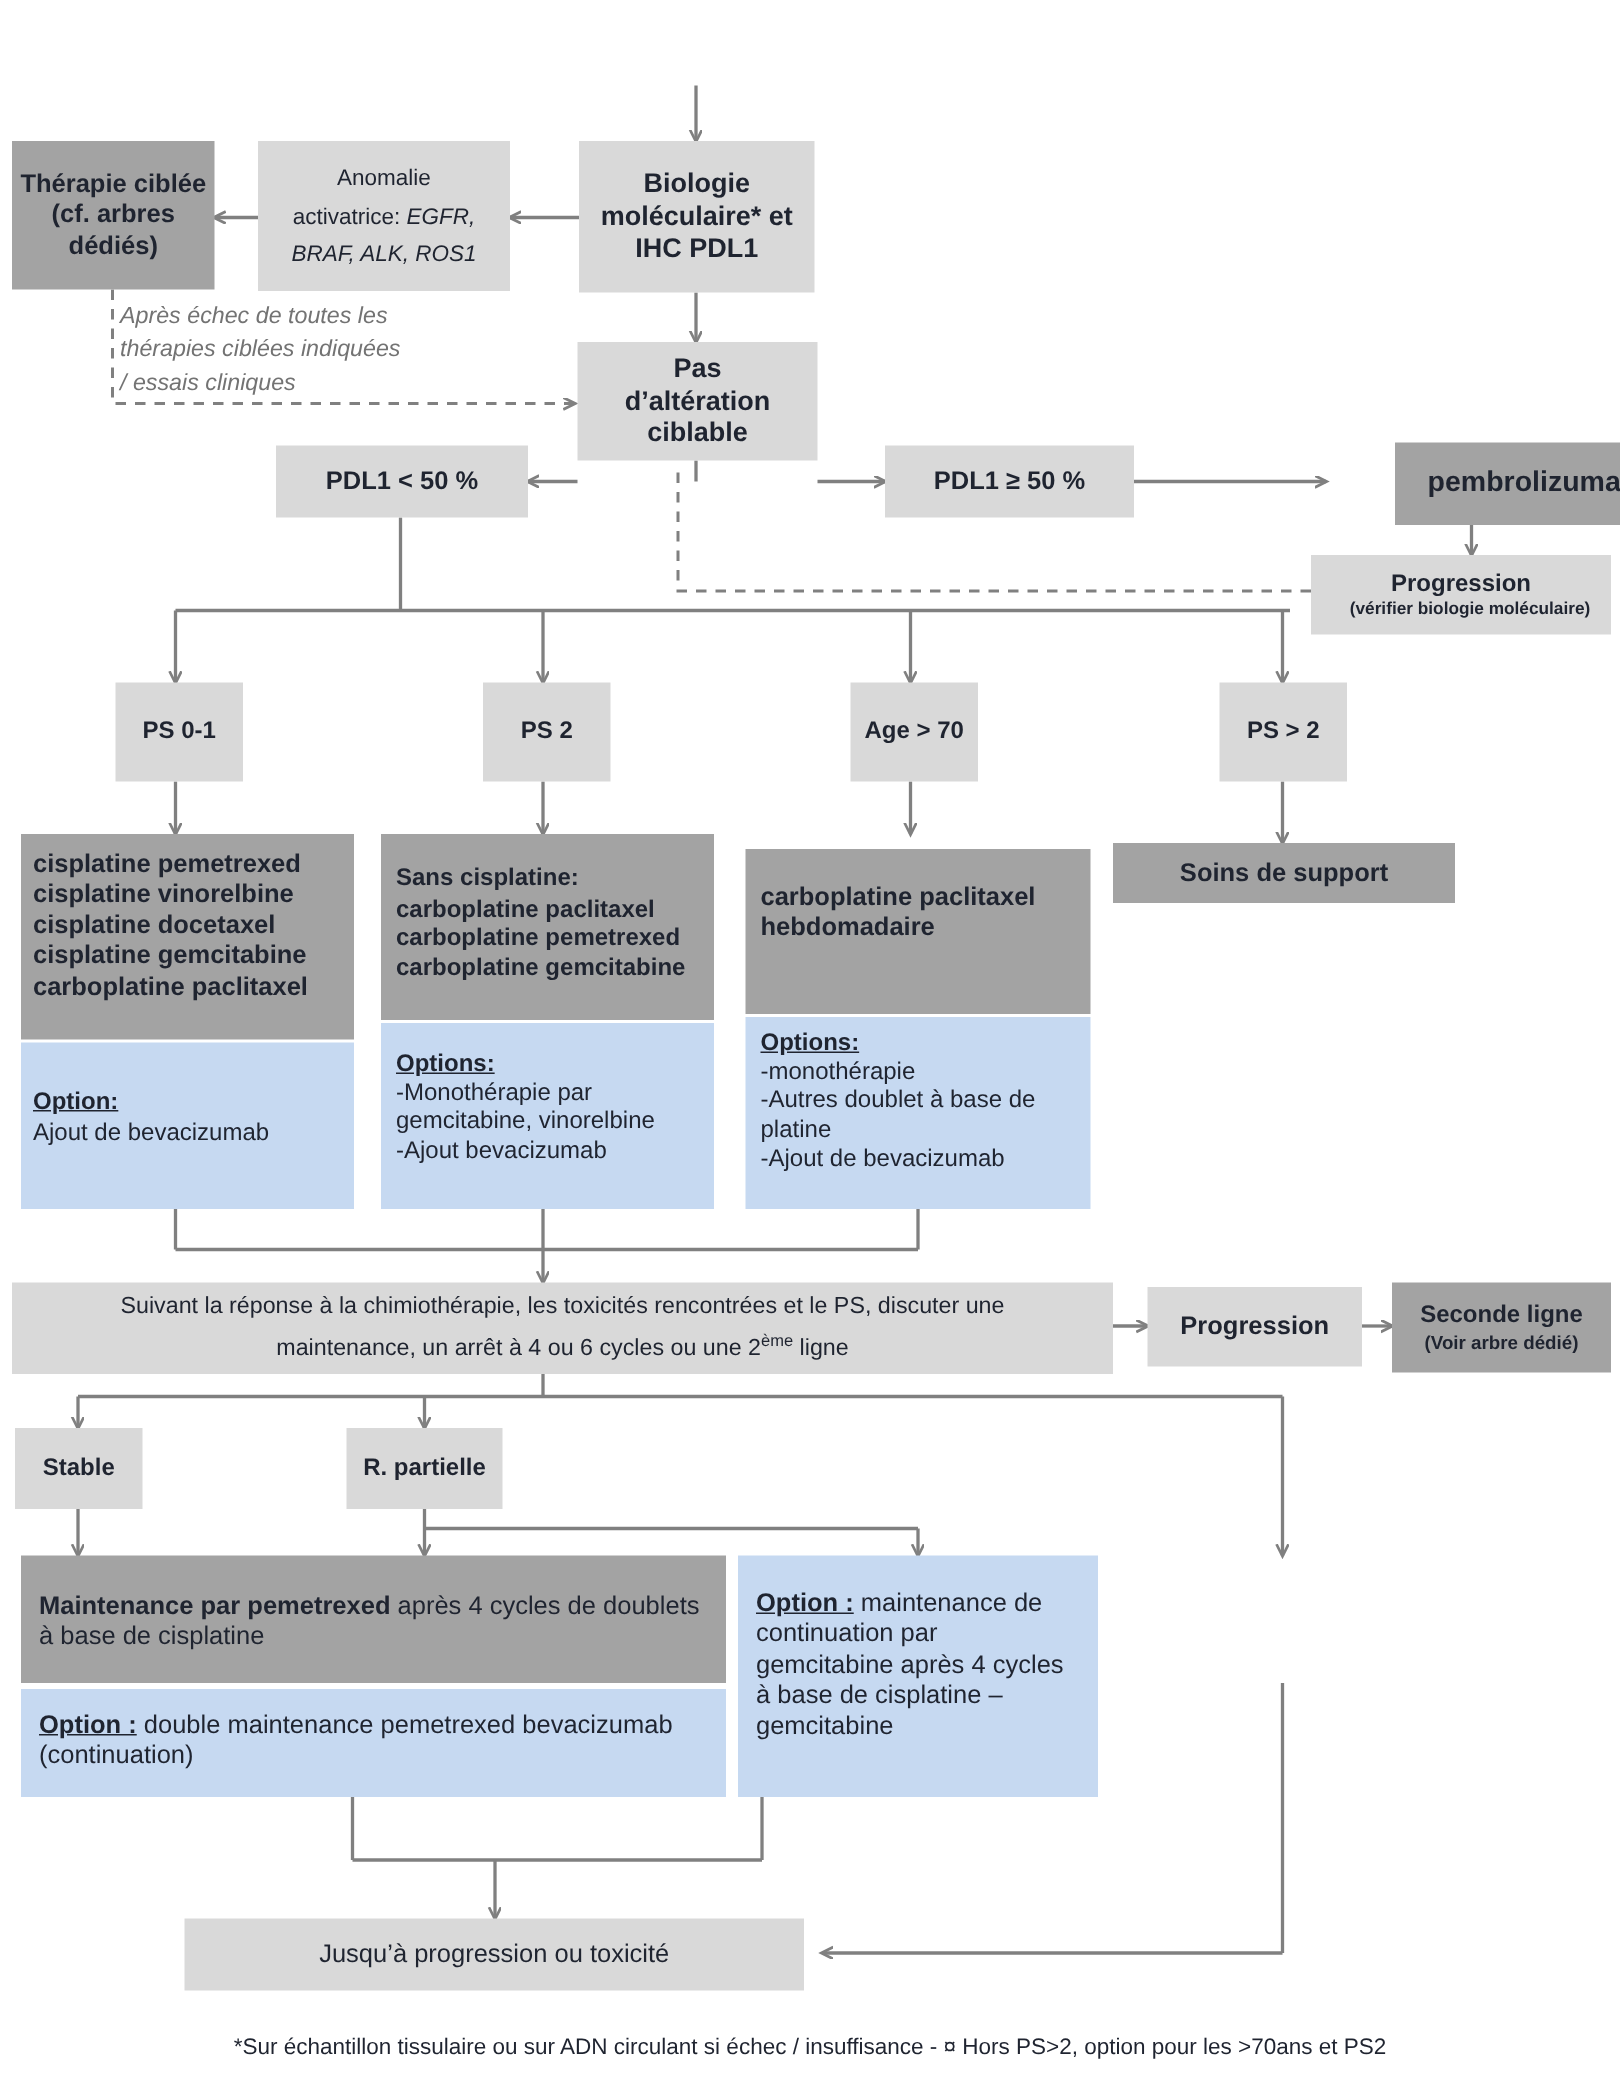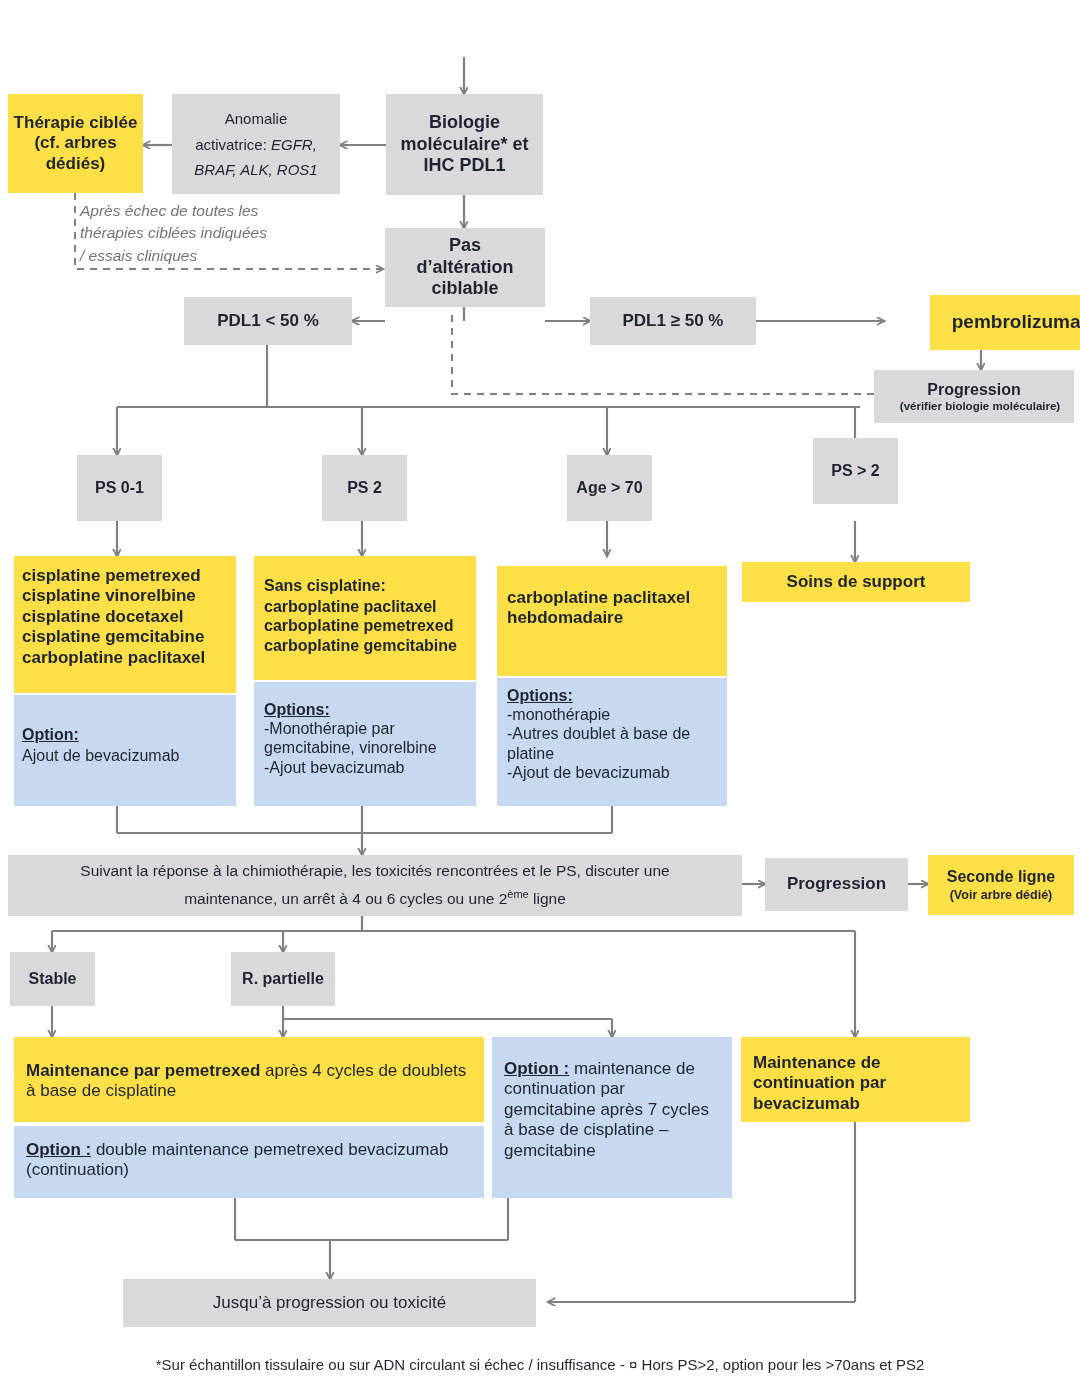--- a/index.html
+++ b/index.html
@@ -15,21 +15,21 @@
     background:#ffffff;
   }
   .box{
     position:absolute;
     box-sizing:border-box;
     display:flex;
     color:#1f2430;
     line-height:1.2;
   }
   .gray{background:#d9d9d9;}
-  .blue{background:#fde047;}
+  .blue{background:#a3a3a3;}
   .lightblue{background:#c6d9f1;}
   .ctr{align-items:center;justify-content:center;text-align:center;}
   .lft{align-items:flex-start;justify-content:flex-start;text-align:left;}
   .bold{font-weight:bold;}
   .title-box{
     position:absolute;
     border:2px solid #8db3e2;
     background:#ffffff;
     display:flex;align-items:center;justify-content:center;
     font-weight:bold;
@@ -172,21 +172,21 @@
   </div>
 
   <div class="box gray ctr stack" style="left:874px;top:370px;width:200px;height:53px;padding:3px;">
     <div class="bold" style="font-size:16px;">Progression</div>
     <div class="bold" style="font-size:11.5px;margin-top:1px;margin-left:12px;">(vérifier biologie moléculaire)</div>
   </div>
 
   <div class="box gray ctr bold" style="left:77px;top:455px;width:85px;height:66px;font-size:16px;">PS 0-1</div>
   <div class="box gray ctr bold" style="left:322px;top:455px;width:85px;height:66px;font-size:16px;">PS 2</div>
   <div class="box gray ctr bold" style="left:567px;top:455px;width:85px;height:66px;font-size:16px;padding:4px;">Age &gt; 70</div>
-  <div class="box gray ctr bold" style="left:813px;top:438px;width:85px;height:66px;font-size:16px;text-align:right;">PS &gt; 2</div>
+  <div class="box gray ctr bold" style="left:813px;top:455px;width:85px;height:66px;font-size:16px;text-align:right;">PS &gt; 2</div>
 
   <div class="box blue lft stack bold" style="left:14px;top:556px;width:222px;height:137px;font-size:17px;padding:10px 8px;">
     <div>cisplatine pemetrexed</div>
     <div>cisplatine vinorelbine</div>
     <div>cisplatine docetaxel</div>
     <div>cisplatine gemcitabine</div>
     <div>carboplatine paclitaxel</div>
   </div>
   <div class="box lightblue lft stack" style="left:14px;top:695px;width:222px;height:111px;font-size:16px;padding:30px 8px 8px 8px;">
     <div class="bold" style="text-decoration:underline;">Option:</div>
@@ -243,23 +243,22 @@
     </div>
   </div>
   <div class="box lightblue lft" style="left:14px;top:1126px;width:470px;height:72px;font-size:17px;padding:14px 12px;">
     <div>
       <span class="bold" style="text-decoration:underline;">Option :</span><span> double maintenance pemetrexed bevacizumab (continuation)</span>
     </div>
   </div>
 
   <div class="box lightblue lft" style="left:492px;top:1037px;width:240px;height:161px;font-size:17px;padding:22px 12px 8px 12px;">
     <div>
-      <span class="bold" style="text-decoration:underline;">Option :</span><span> maintenance de continuation par gemcitabine après 7 cycles à base de cisplatine –gemcitabine</span>
-    </div>
-  </div>
-
-  <div class="box blue lft bold" style="left:741px;top:1037px;width:229px;height:85px;font-size:17px;padding:16px 12px;">Maintenance de continuation par bevacizumab</div>
+      <span class="bold" style="text-decoration:underline;">Option :</span><span> maintenance de continuation par gemcitabine après 4 cycles à base de cisplatine –gemcitabine</span>
+    </div>
+  </div>
+
 
   <div class="box gray ctr" style="left:123px;top:1279px;width:413px;height:48px;font-size:17px;">Jusqu’à progression ou toxicité</div>
 
   <div class="footnote" style="left:0;top:1356px;font-size:15px;">*Sur échantillon tissulaire ou sur ADN circulant si échec / insuffisance - ¤ Hors PS&gt;2, option pour les &gt;70ans et PS2</div>
 
 </div>
 
 </body></html>

